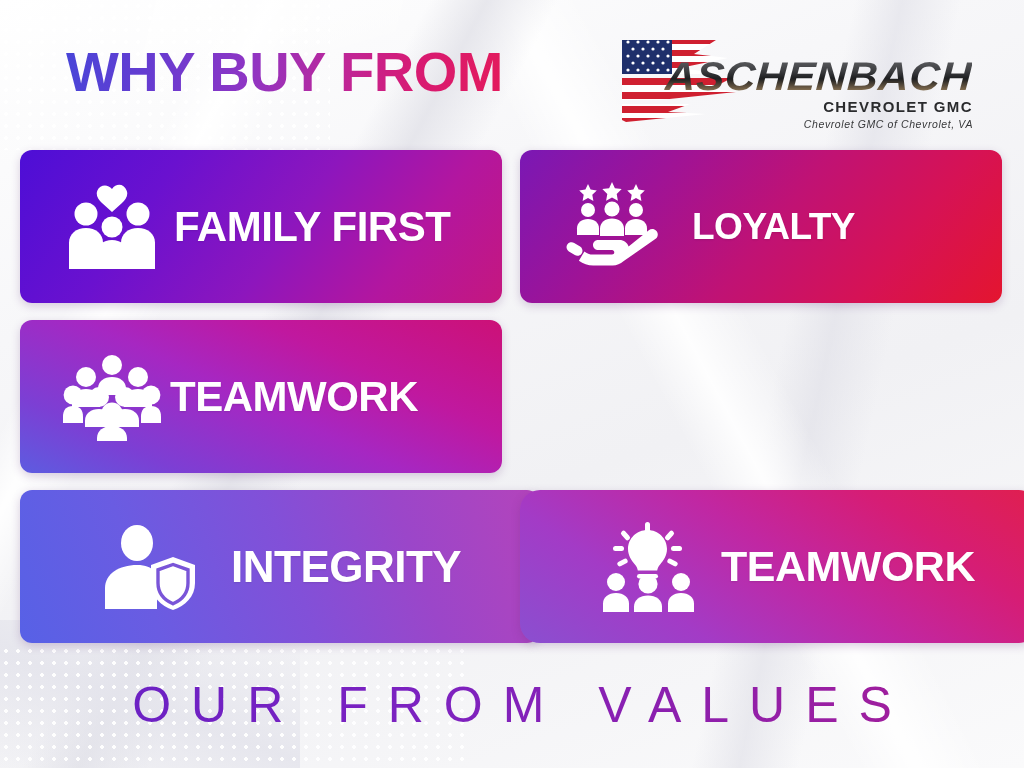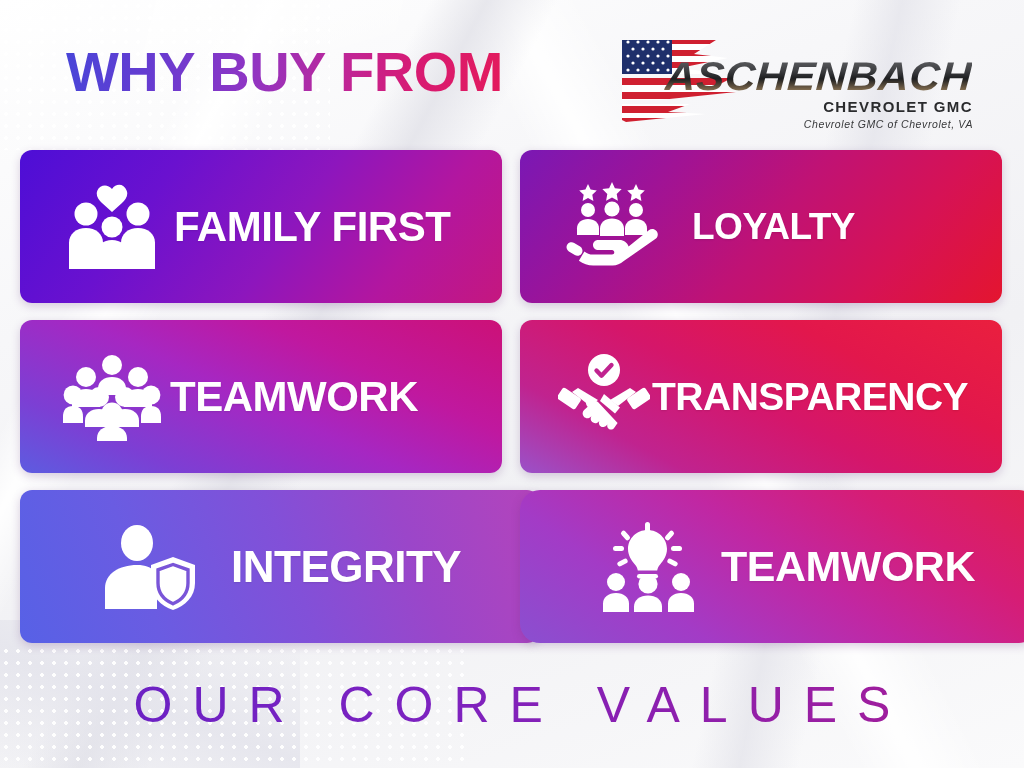--- a/index.html
+++ b/index.html
@@ -258,35 +258,20 @@
         <path d="M36 56c-8 0-14 4.6-14 11.4V74h28v-6.6C50 60.6 44 56 36 56z"></path>
         <circle cx="62" cy="44" r="10"></circle>
         <path d="M62 56c-8 0-14 4.6-14 11.4V74h28v-6.6C76 60.6 70 56 62 56z"></path>
         <circle cx="49" cy="60" r="10.6"></circle>
         <path d="M49 73c-8.6 0-15 4.8-15 12V88h30v-3c0-7.2-6.4-12-15-12z"></path>
       </svg>
     </div>
     <div class="card-label">TEAMWORK</div>
   </div>
 
-  <div class="card col-r row-2" id="card-transparency">
-    <div class="card-icon">
-      <svg width="92" height="86" viewBox="0 0 92 86" fill="#fff">
-        <circle cx="46" cy="16" r="16"></circle>
-        <path d="M38.5 16.5l5 5.2 10-10.6" stroke="#c0238f" stroke-width="4.4" fill="none" stroke-linecap="round" stroke-linejoin="round"></path>
-        <path d="M20 34l-6 4 18 14 8-6z"></path>
-        <path d="M72 34l6 4-18 14-8-6z"></path>
-        <rect x="0" y="38" width="22" height="13" rx="2.5" transform="rotate(34 11 44.5)"></rect>
-        <rect x="70" y="38" width="22" height="13" rx="2.5" transform="rotate(-34 81 44.5)"></rect>
-        <path d="M33 44c-2.8 0-5 2.2-5 5 0 1.5.7 2.8 1.7 3.7l-3.6 3.4c-1.9 1.8-2 4.8-.2 6.7 1.8 1.9 4.8 2 6.7.2l.8-.7c-1.2 1.8-.9 4.3.8 5.8 1.8 1.6 4.5 1.5 6.2-.2l.9-.9c-.9 1.8-.4 4 1.2 5.2 1.8 1.4 4.4 1.1 5.9-.6l1-1.2c-.6 1.6 0 3.5 1.5 4.5 1.7 1.1 4 .7 5.2-1l3.5-4.8L40 48z"></path>
-        <path d="M46 40l16 13.6-5 6L42 47z"></path>
-      </svg>
-    </div>
-    <div class="card-label">TRANSPARENCY</div>
-  </div>
 
   <div class="card col-l row-3" id="card-integrity">
     <div class="card-icon">
       <svg width="100" height="88" viewBox="0 0 100 88" fill="#fff">
         <ellipse cx="38" cy="20" rx="16" ry="18"></ellipse>
         <path d="M38 42C20 42 6 51 6 65v21h52V65c0-14-2-23-20-23z"></path>
         <path d="M74 34L52 42v18c0 14 9.8 22.6 22 27 12.2-4.4 22-13 22-27V42z"></path>
         <path d="M74 41.5L59 46.8V60c0 10.6 7 17.3 15 20.8 8-3.5 15-10.2 15-20.8V46.8z" fill="none" stroke="#7a55d8" stroke-width="3.4"></path>
       </svg>
     </div>
@@ -315,14 +300,14 @@
         <circle cx="80" cy="60" r="9"></circle>
         <path d="M80 71c-7.6 0-13 4.4-13 10.4V90h26v-8.6C93 75.4 87.6 71 80 71z"></path>
       </svg>
     </div>
     <div class="card-label">TEAMWORK</div>
   </div>
 
 </div>
 
 <div id="footer">
-  <div id="footer-text">OUR CORE VALUES</div>
+  <div id="footer-text">OUR FROM VALUES</div>
 </div>
 
 </body></html>

